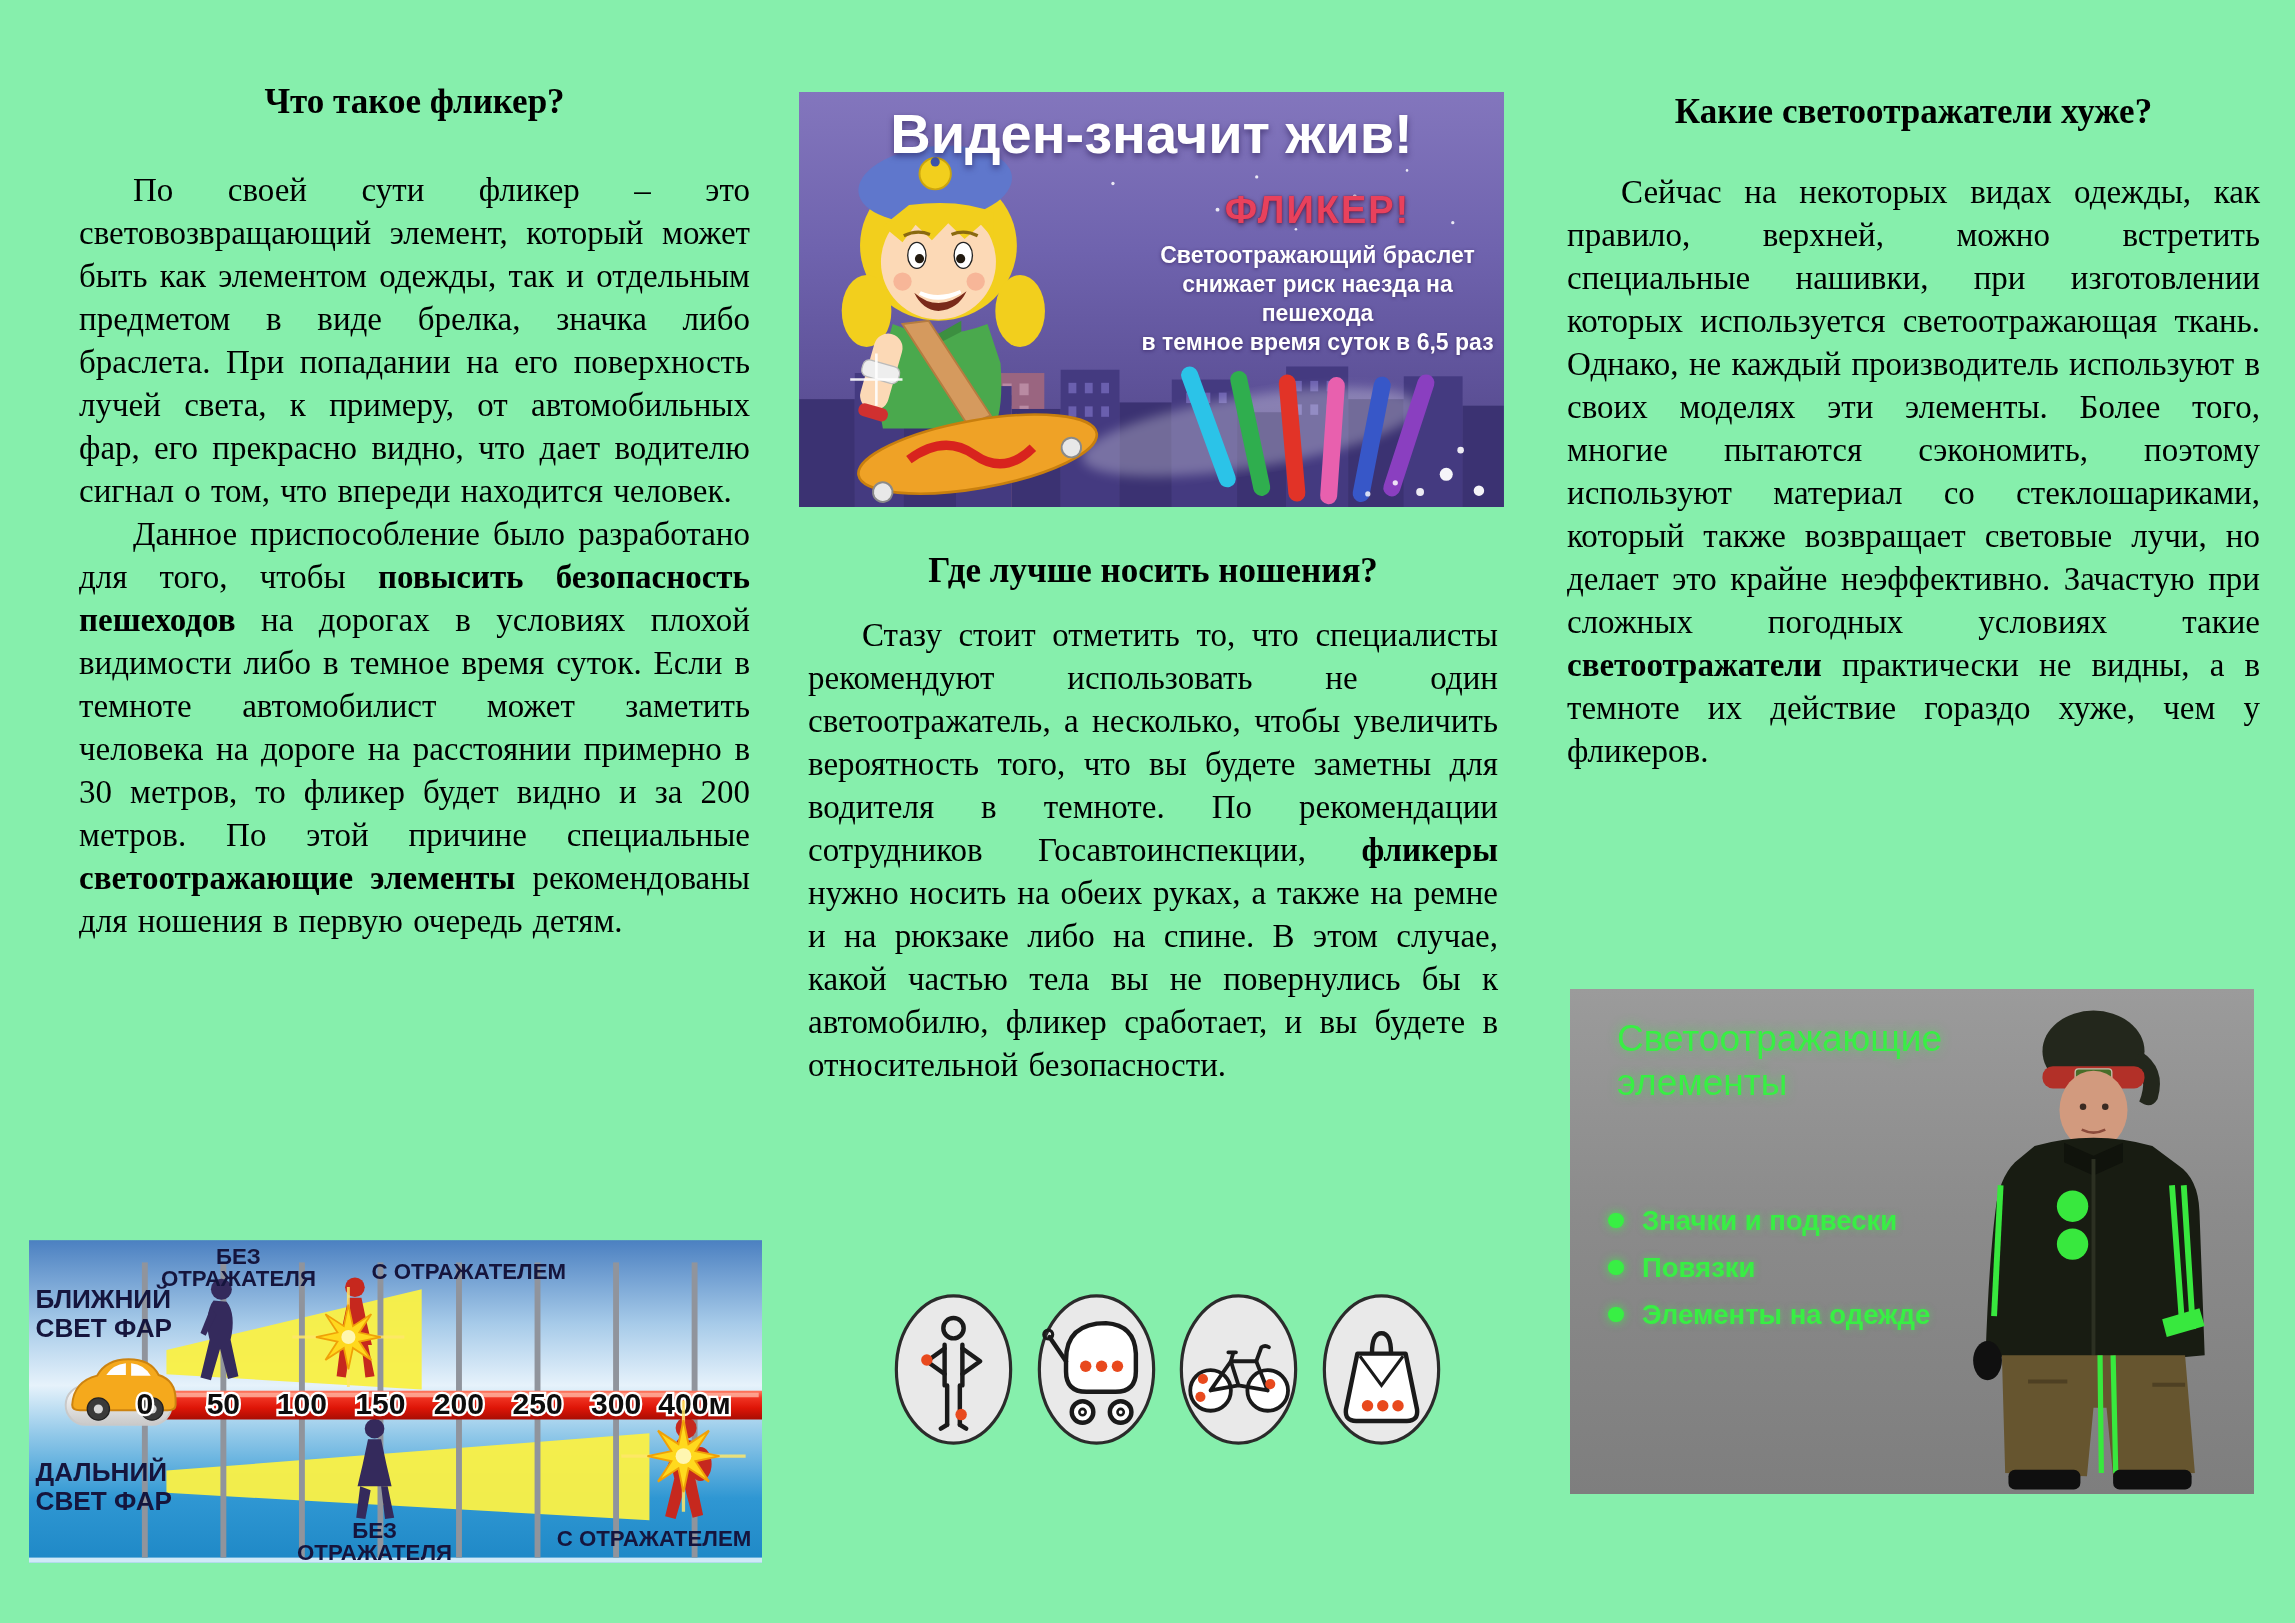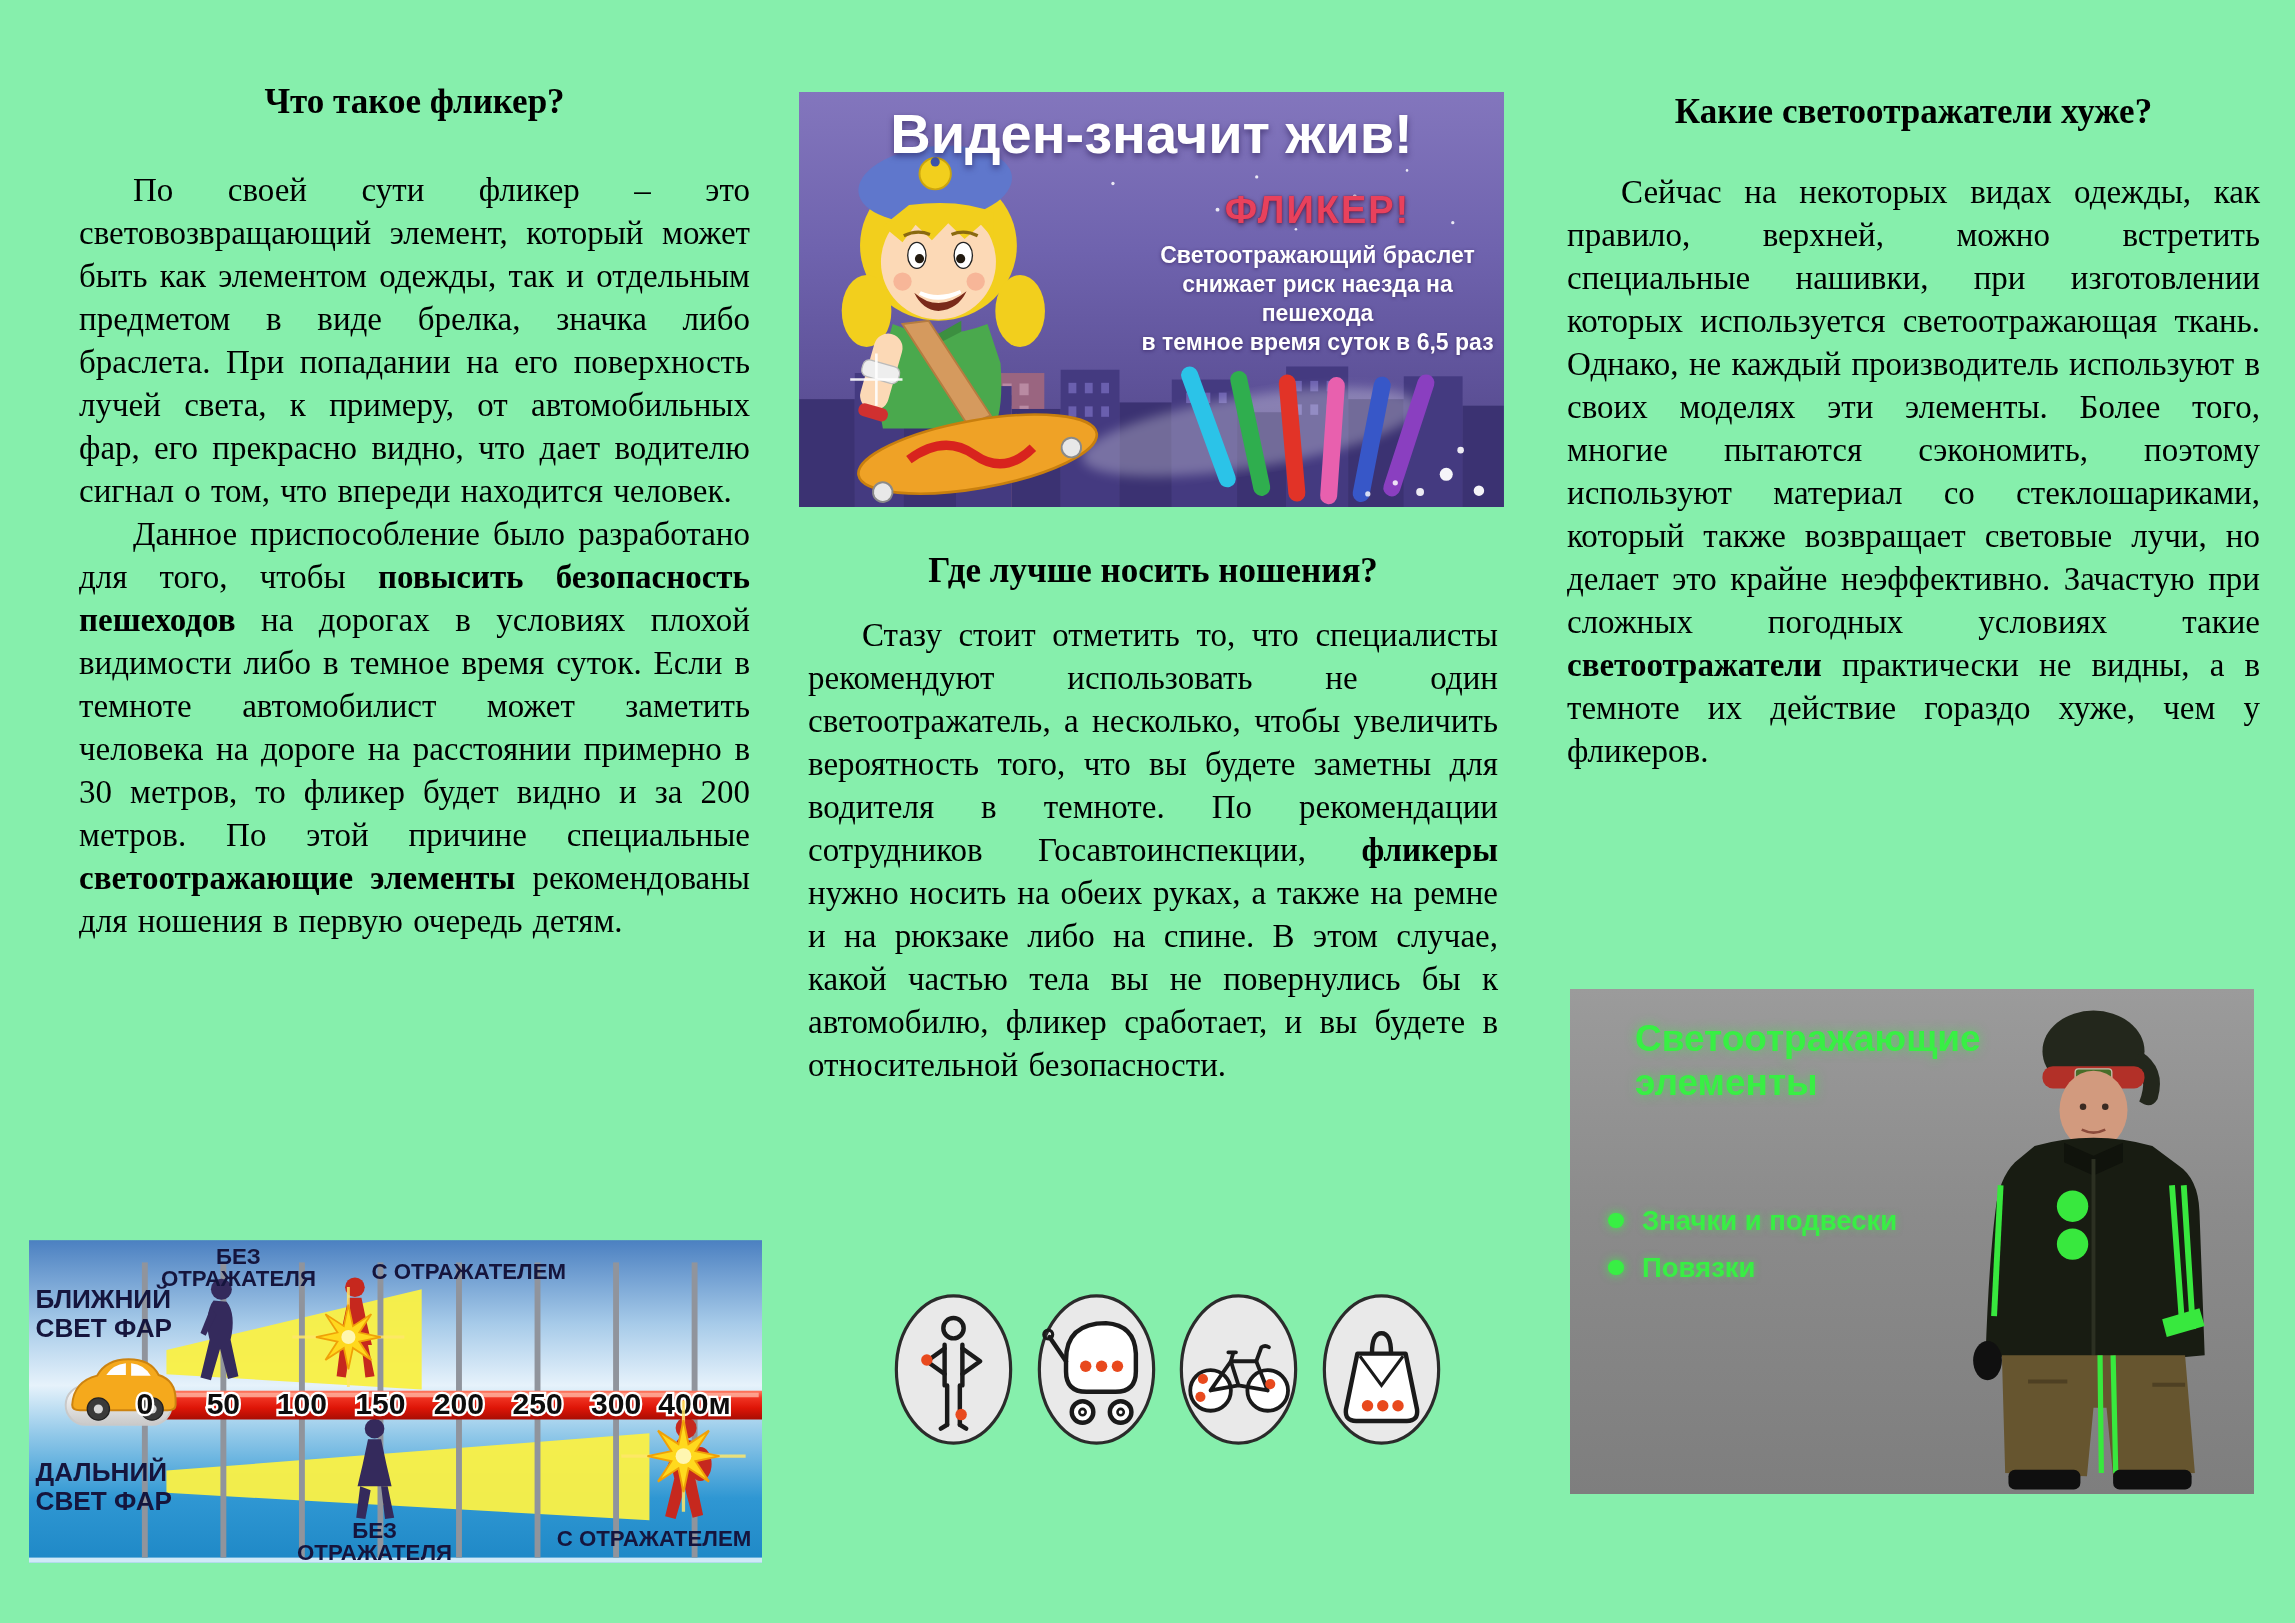--- a/index.html
+++ b/index.html
@@ -27,22 +27,22 @@
   .s34{font-size:34px;} .s40{font-size:40px;}
   .dnum{font-family:"Liberation Sans",sans-serif;font-weight:bold;font-size:46px;
         fill:#0d0d0d;stroke:#ffffff;stroke-width:7px;paint-order:stroke;}
 
   
   .icons-row{display:flex;gap:15.7px;}
   .icon-cell{width:127px;height:161px;}
 
   
   .panel{background:linear-gradient(180deg,#9b9b9b,#8b8b8b 45%,#7e7e7e);overflow:hidden;}
-  .panel-title{position:absolute;left:65px;top:27.5px;
-    font-family:"Liberation Sans",sans-serif;font-weight:bold;font-size:37px;line-height:44px;
+  .panel-title{position:absolute;left:47px;top:27.5px;
+    font-family:"Liberation Sans",sans-serif;font-weight:normal;font-size:37px;line-height:44px;
     color:#38ef44;text-shadow:0 0 10.5px rgba(56,239,68,.6);}
   .panel-bullets{position:absolute;left:38px;top:208px;}
   .bullet{display:flex;align-items:center;gap:18.3px;height:47px;}
   .bullet-dot{width:15.7px;height:15.7px;border-radius:50%;background:#38ef44;
     box-shadow:0 0 9.2px rgba(56,239,68,.85);flex:0 0 auto;}
   .bullet-label{font-family:Liberation Sans, sans-serif;font-weight:bold;font-size:27.5px;
     color:#38ef44;text-shadow:0 0 7.9px rgba(56,239,68,.5);white-space:nowrap;}
 </style>
 </head>
 <body>
@@ -384,17 +384,21 @@
     </div>
     <div class="panel-bullets">
       <div class="bullet">
         <span class="bullet-dot"></span>
         <span class="bullet-label">Значки и подвески</span>
       </div>
       <div class="bullet">
         <span class="bullet-dot"></span>
         <span class="bullet-label">Повязки</span>
       </div>
+      <div class="bullet">
+        <span class="bullet-dot"></span>
+        <span class="bullet-label">Элементы на одежде</span>
+      </div>
     </div>
   </div>
 
 </div>
 
 
 </body></html>

